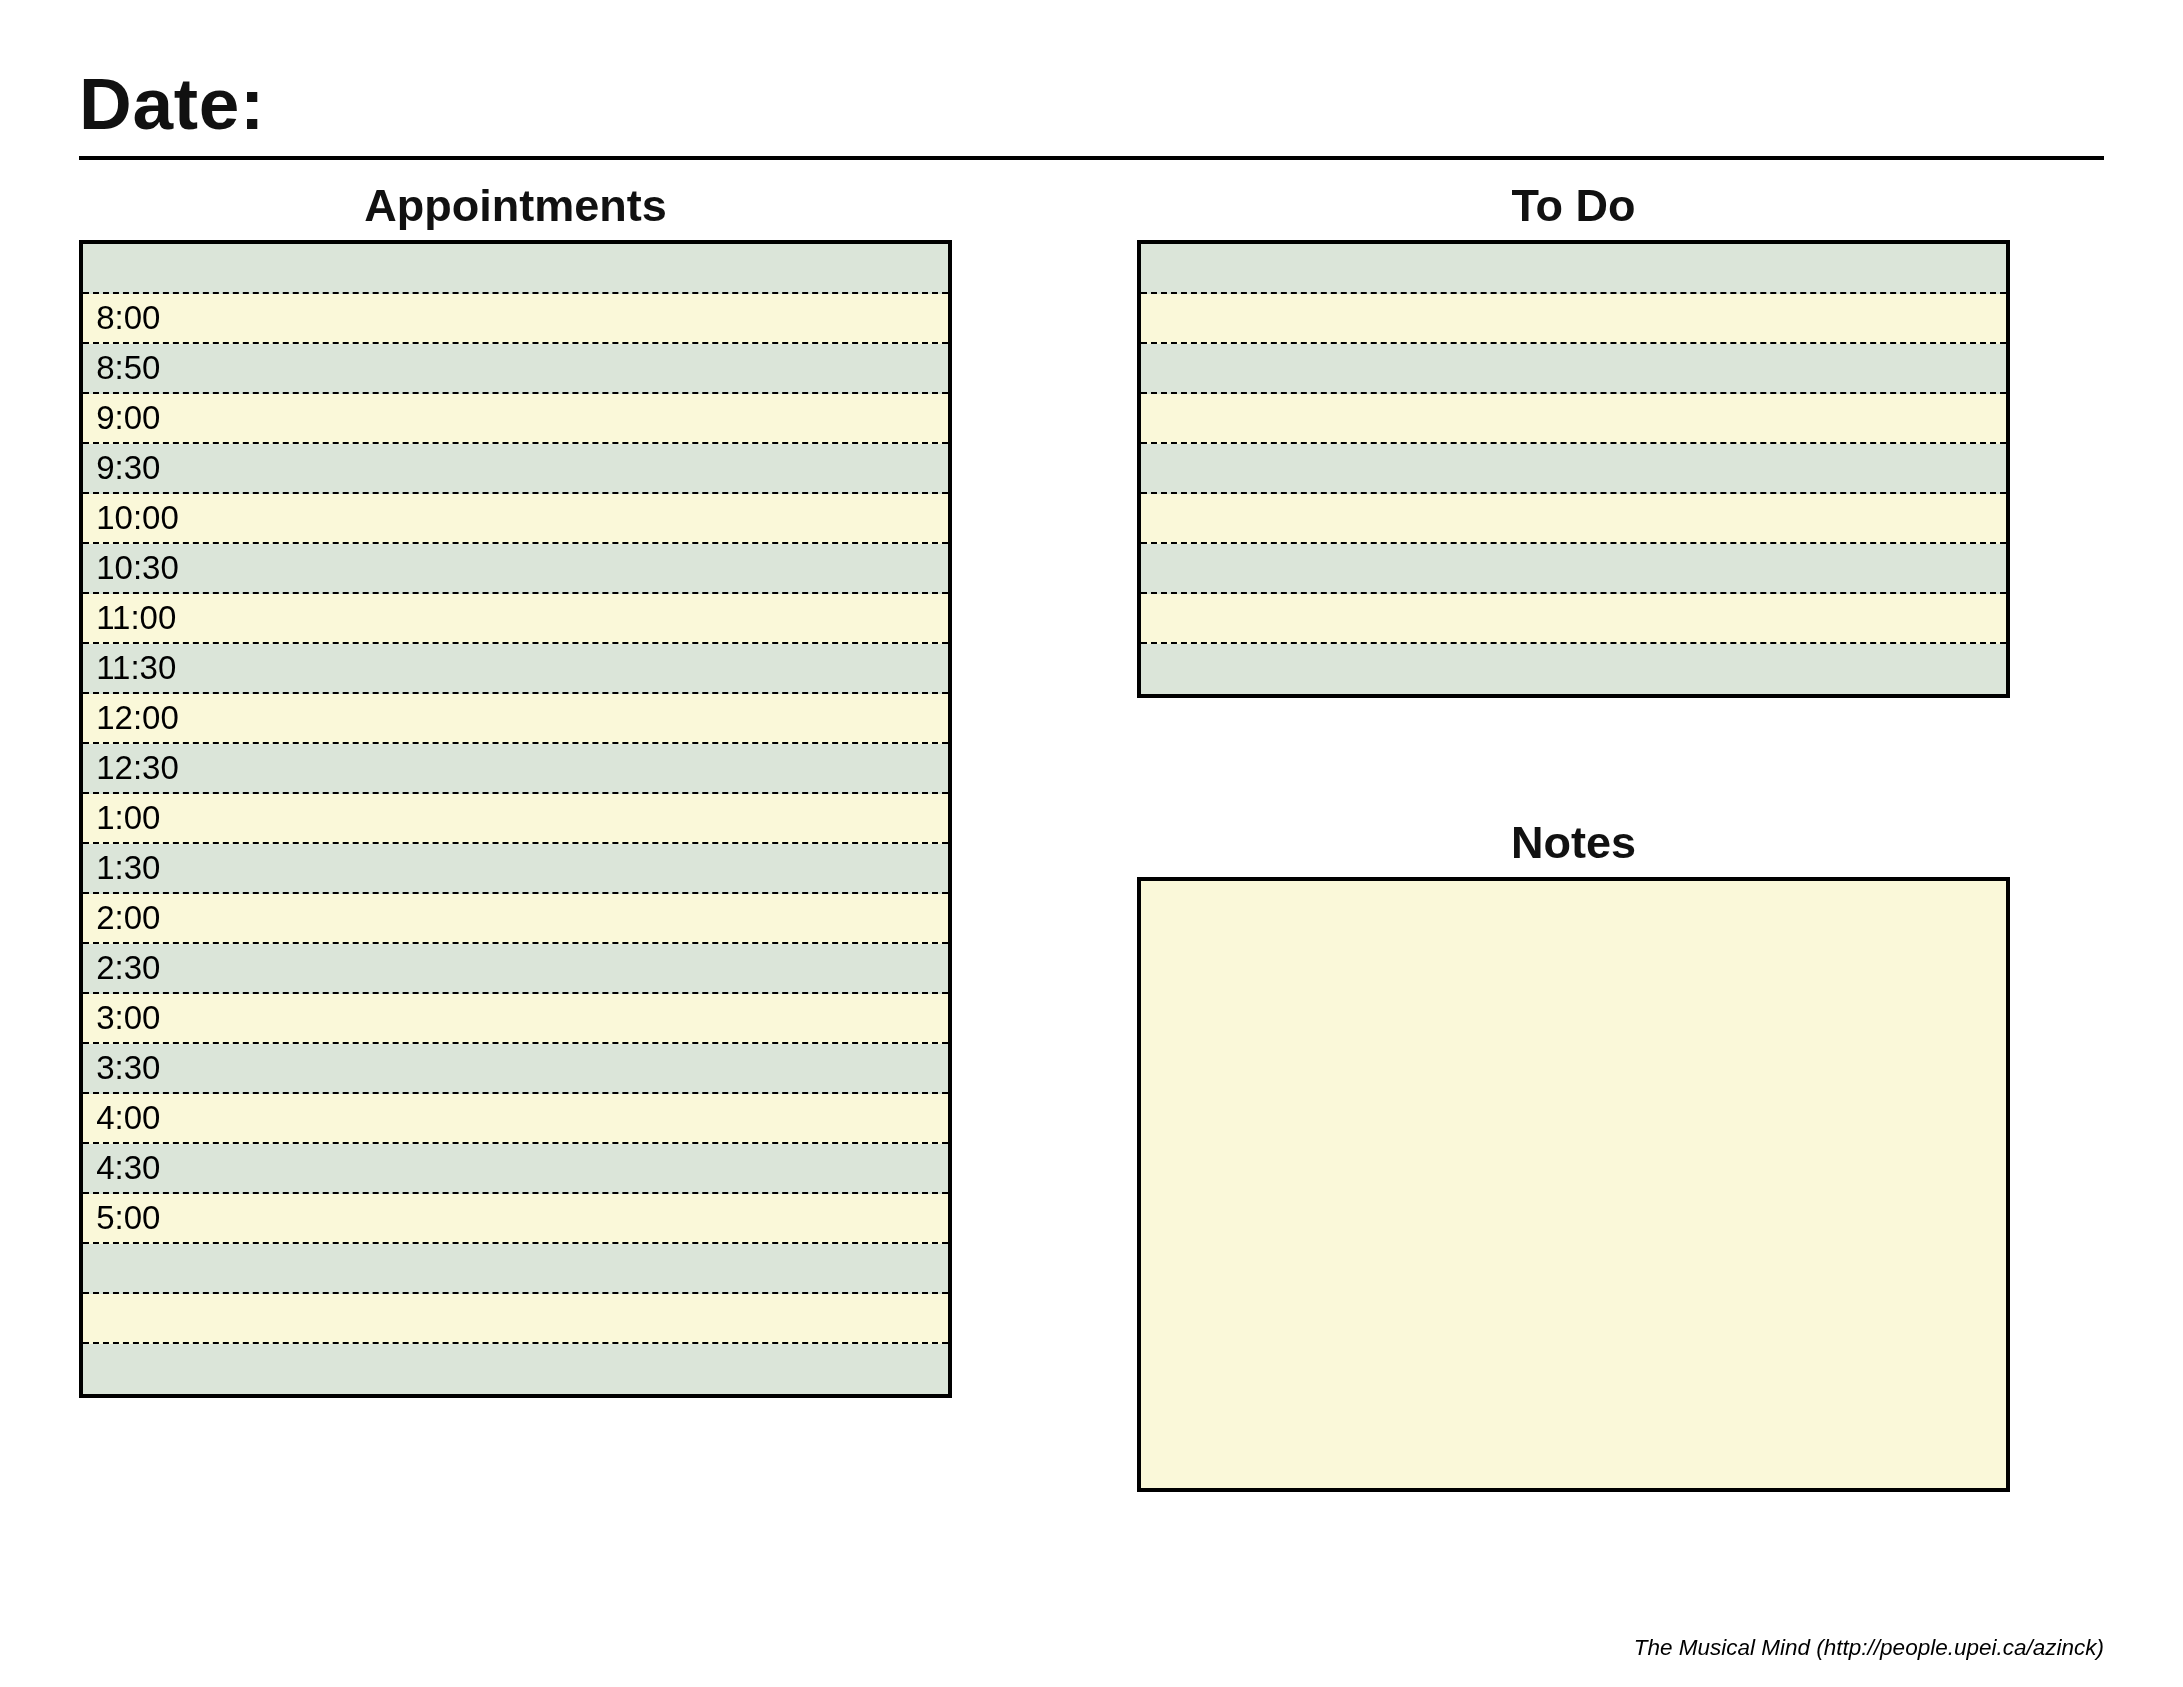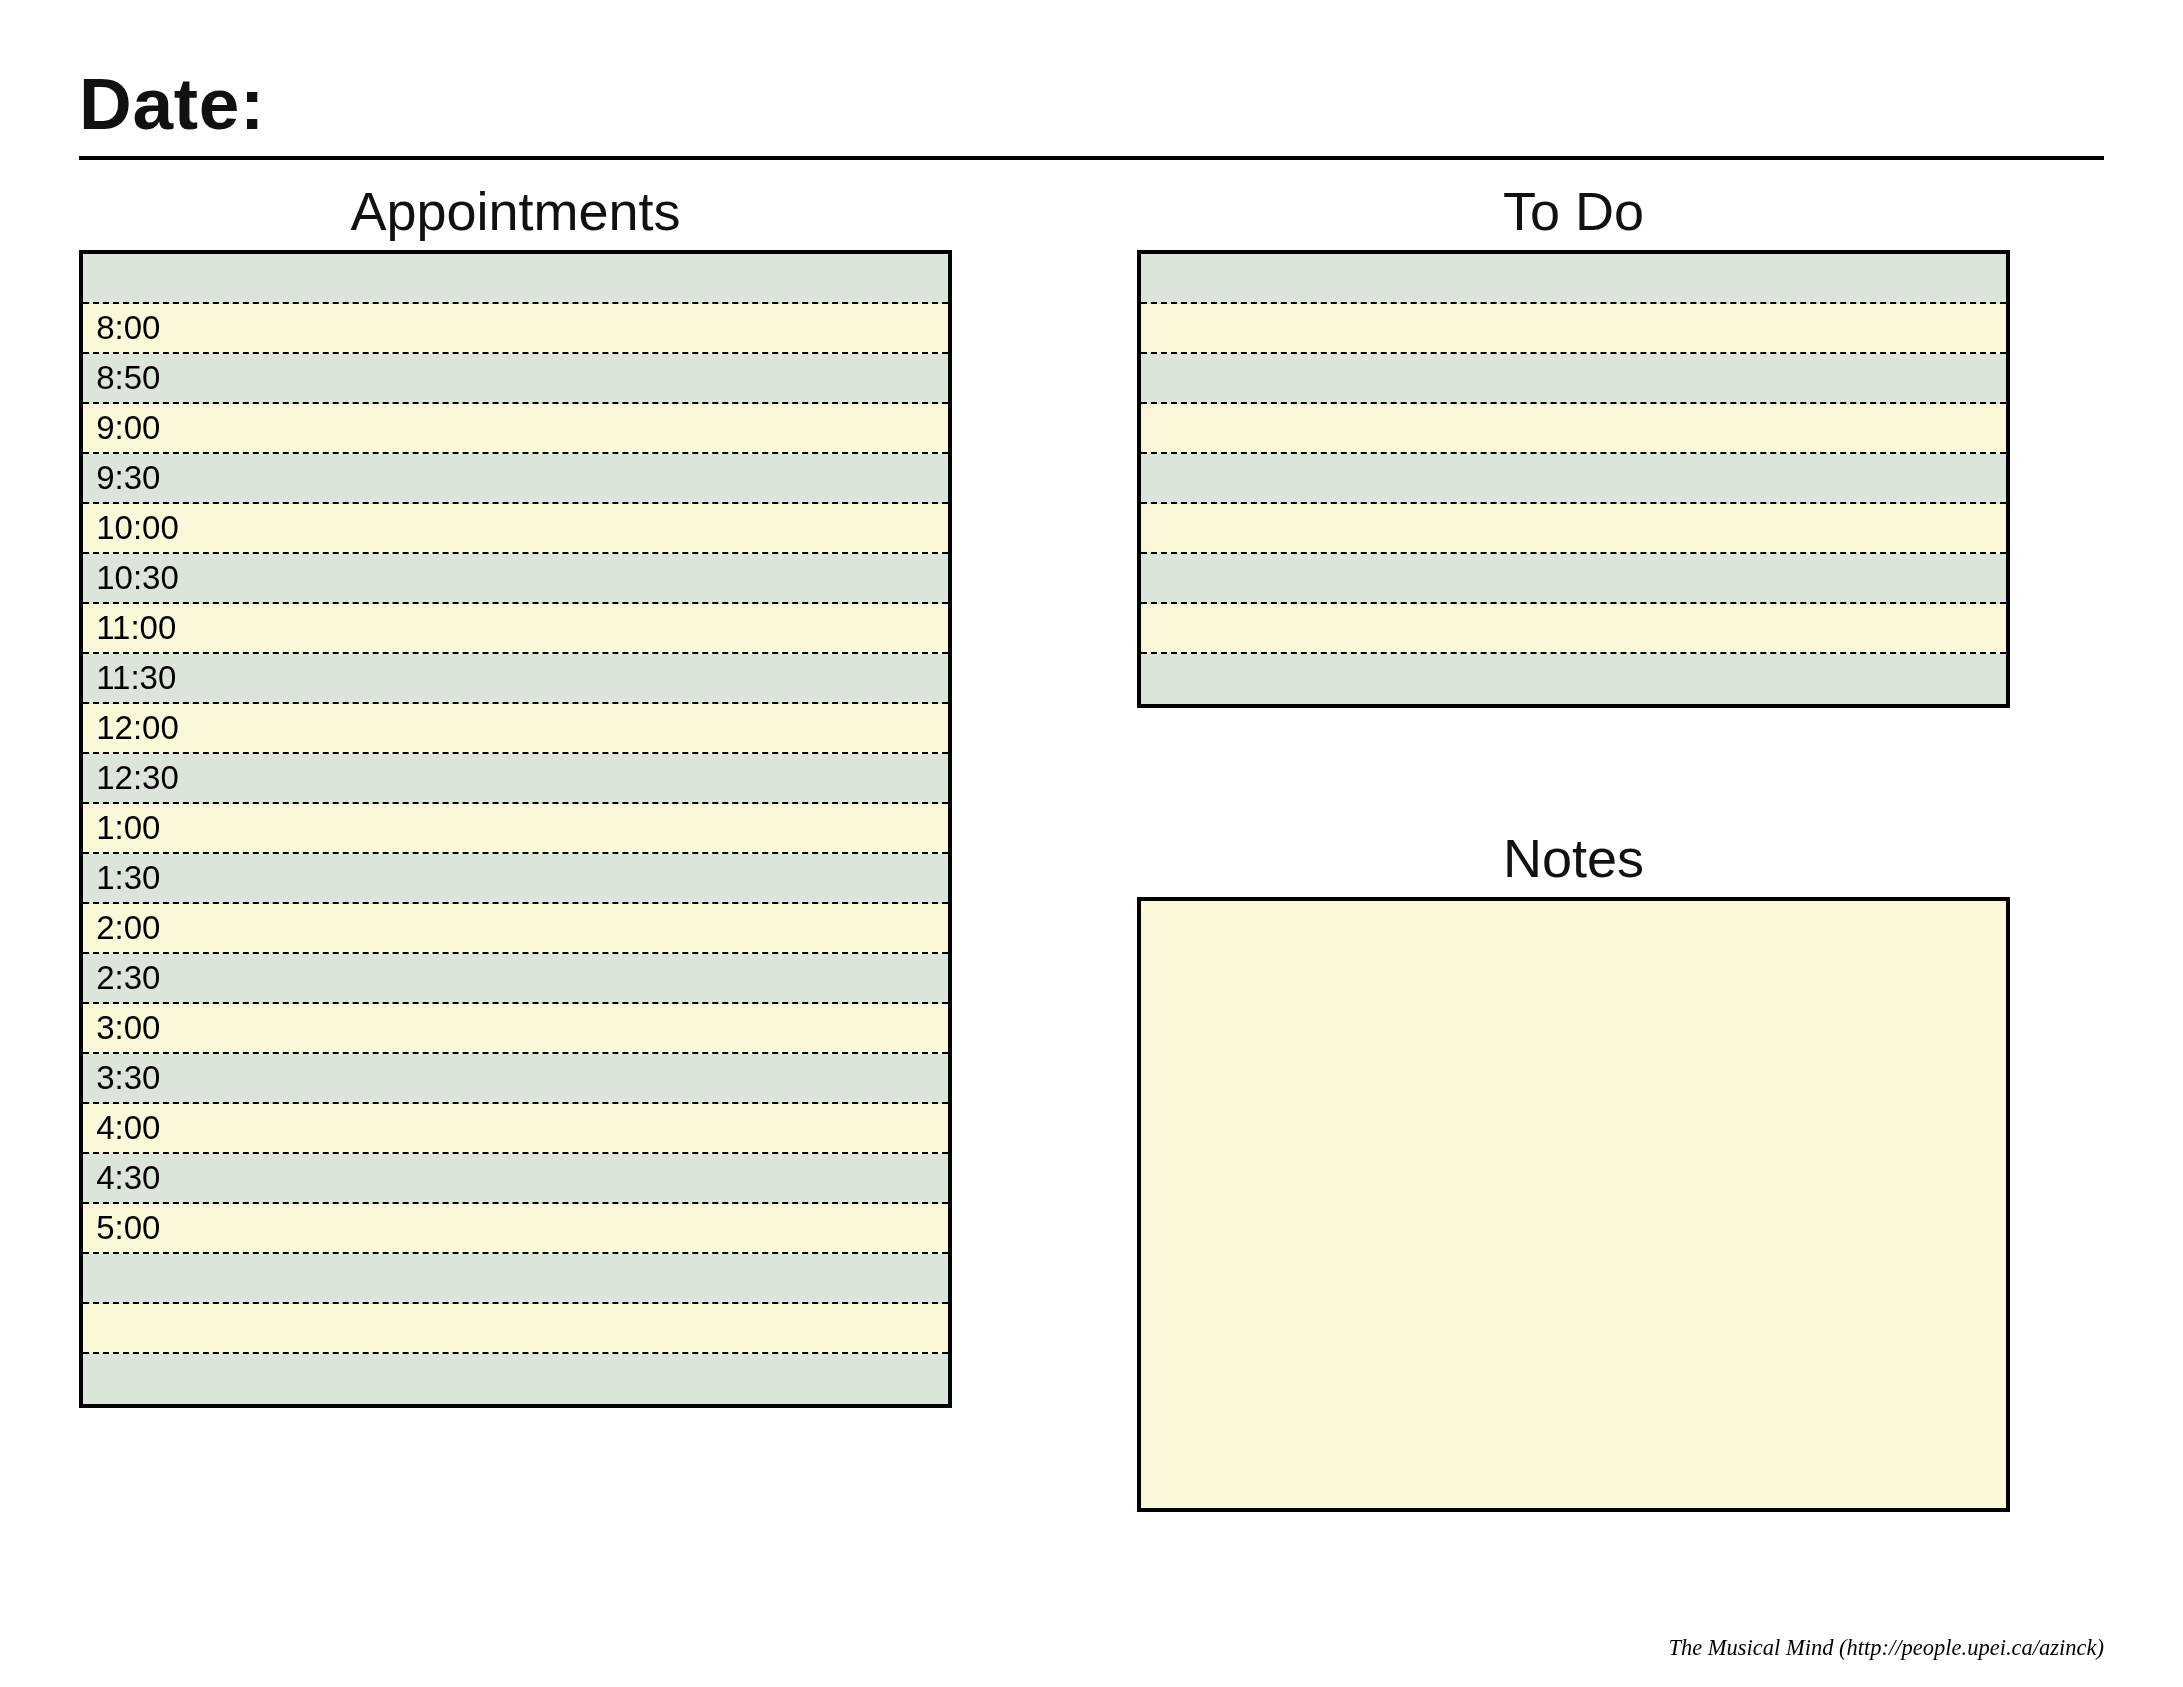--- a/index.html
+++ b/index.html
@@ -24,22 +24,22 @@
   }
   .columns {
     display: flex;
     gap: 185px;
     align-items: flex-start;
   }
   .col-left { width: 873px; }
   .col-right { width: 873px; display:flex; flex-direction:column; }
 
   .section-title {
-    font-size: 54px;
-    font-weight: 400;
+    font-size: 45px;
+    font-weight: 700;
     text-align: center;
     margin-bottom: 8px;
   }
 
   .panel {
     border: 4px solid #000;
     width: 100%;
   }
 
   
@@ -65,21 +65,21 @@
     border: 4px solid #000;
     background: #faf8d9;
     height: 615px;
     width: 100%;
   }
 
   .footer {
     position: absolute;
     right: 79px;
     bottom: 26.5px;
-    font-family: Liberation Serif, serif;
+    font-family: Liberation Sans, sans-serif;
     font-style: italic;
     font-size: 22.5px;
     color: #000;
   }
 </style>
 </head>
 <body>
 
 <div class="page">
 

